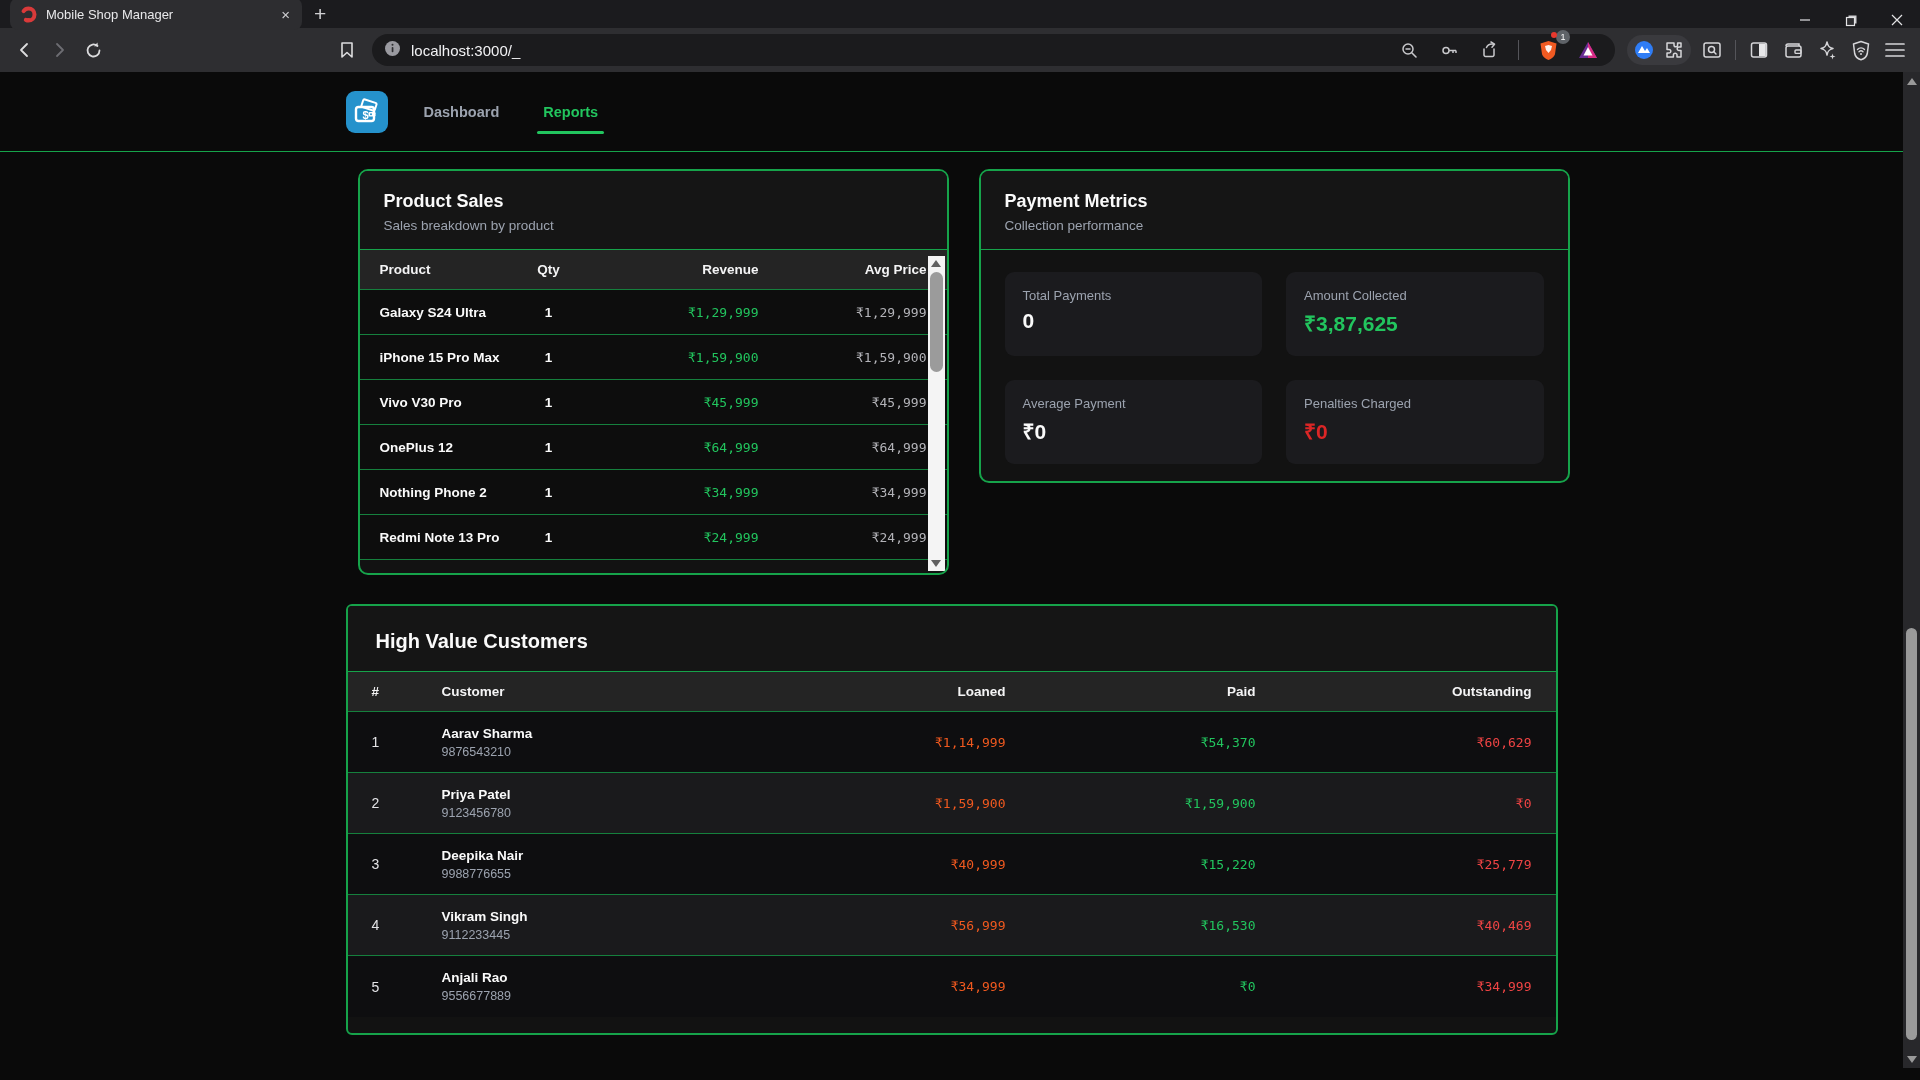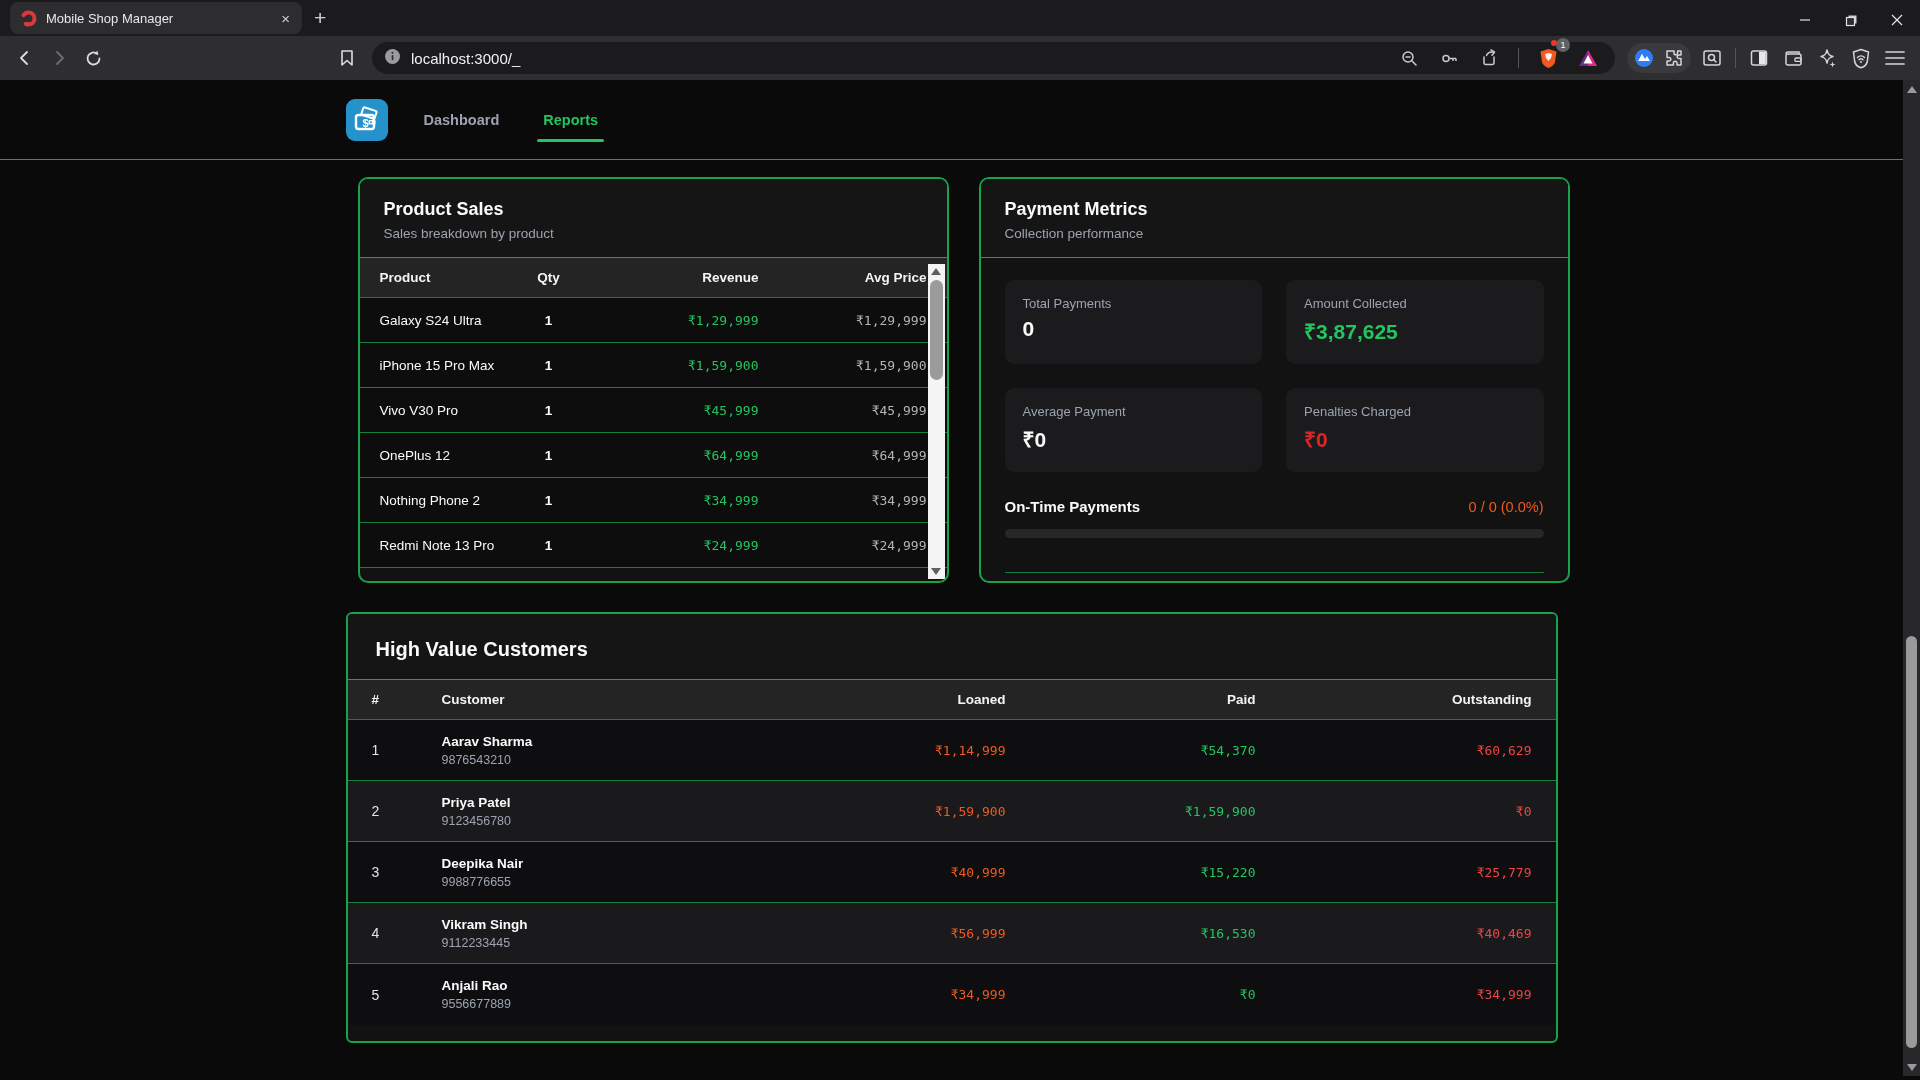--- a/index.html
+++ b/index.html
@@ -1,21 +1,21 @@
 <!DOCTYPE html>
 <html><head>
 <meta charset="utf-8">
 <style>
   * { margin:0; padding:0; box-sizing:border-box; }
   html,body { width:1920px; height:1080px; overflow:hidden; background:#0a0a0a;
     font-family:"Liberation Sans", sans-serif; }
   .mono { font-family:"DejaVu Sans Mono", monospace; }
 
   
-  .titlebar { height:36px; background:#1b1b1e; display:flex; align-items:center; position:relative; }
+  .titlebar { height:28px; background:#1b1b1e; display:flex; align-items:center; position:relative; }
   .tab { margin-left:10px; height:32px; width:292px; background:#2d2d30; border-radius:8px;
     display:flex; align-items:center; padding:0 10px; gap:9px; }
   .favicon { width:17px; height:17px; flex:0 0 auto; }
   .tab-title { color:#e8e8ea; font-size:13px; flex:1; white-space:nowrap; overflow:hidden; }
   .tab-close { color:#cfcfd2; font-size:15px; cursor:default; padding:0 2px; }
   .newtab-btn { color:#cfcfd2; font-size:21px; margin-left:12px; font-weight:300; }
   .win-controls { position:absolute; right:0; top:0; height:40px; display:flex; }
   .win-btn { width:46px; height:40px; display:flex; align-items:center; justify-content:center; color:#e3e3e5; font-size:13px; }
 
   .toolbar { height:44px; background:#2e2e31; display:flex; align-items:center; padding:0 10px; gap:4px; }
@@ -56,34 +56,34 @@
   .card-sub { color:#9ca3af; font-size:13.5px; margin-top:6px; }
 
   
   .ps-card { height:406px; position:relative; }
   .ps-table { position:relative; }
   .ps-header { display:grid; grid-template-columns:1fr 80px 170px 168px; background:#242424;
     height:40px; align-items:center; padding:0 20px; border-bottom:1px solid #15803d; }
   .ps-header > div { color:#f4f4f5; font-size:13.5px; font-weight:700; }
   .ps-row { display:grid; grid-template-columns:1fr 80px 170px 168px; height:45px; align-items:center;
     padding:0 20px; border-bottom:1px solid #15803d; background:#0d0d0d; }
-  .ps-product { color:#fafafa; font-size:13.5px; font-weight:400; }
+  .ps-product { color:#fafafa; font-size:13.5px; font-weight:700; }
   .ps-qty { color:#fafafa; font-size:13.5px; font-weight:700; text-align:center; }
   .ps-rev { color:#22c55e; font-size:13px; text-align:right; }
   .ps-avg { color:#b3b3b8; font-size:13px; text-align:right; }
   .col-c { text-align:center; } .col-r { text-align:right; }
 
   .ps-scrollbar { position:absolute; top:85px; bottom:2px; right:2px; width:17px; background:#f4f4f4; }
   .sb-arrow { height:15px; display:flex; align-items:center; justify-content:center; }
   .sb-thumb { position:absolute; left:2px; right:2px; border-radius:7px; background:#9b9b9b; }
   .tri-up { width:0; height:0; border-left:5px solid transparent; border-right:5px solid transparent; border-bottom:7px solid #606060; }
   .tri-down { width:0; height:0; border-left:5px solid transparent; border-right:5px solid transparent; border-top:7px solid #606060; }
 
   
-  .pm-card { height:406px; }
+  .pm-card { height:314px; }
   .pm-body { padding:22px 24px 0; }
   .pm-grid { display:grid; grid-template-columns:1fr 1fr; gap:24px; }
   .tile { background:#1b1b1e; border-radius:9px; padding:16px 18px; height:84px; }
   .tile-label { color:#9ca3af; font-size:13px; }
   .tile-value { font-size:21px; font-weight:700; margin-top:6px; }
   .v-white { color:#fafafa; } .v-green { color:#22c55e; } .v-red { color:#dc2626; }
   .ontime-row { display:flex; justify-content:space-between; align-items:center; margin-top:26px; }
   .ontime-label { color:#fafafa; font-size:15px; font-weight:700; }
   .ontime-value { color:#f0591f; font-size:14.5px; }
   .progress-track { margin-top:14px; height:9px; border-radius:5px; background:#27272a; overflow:hidden; }

